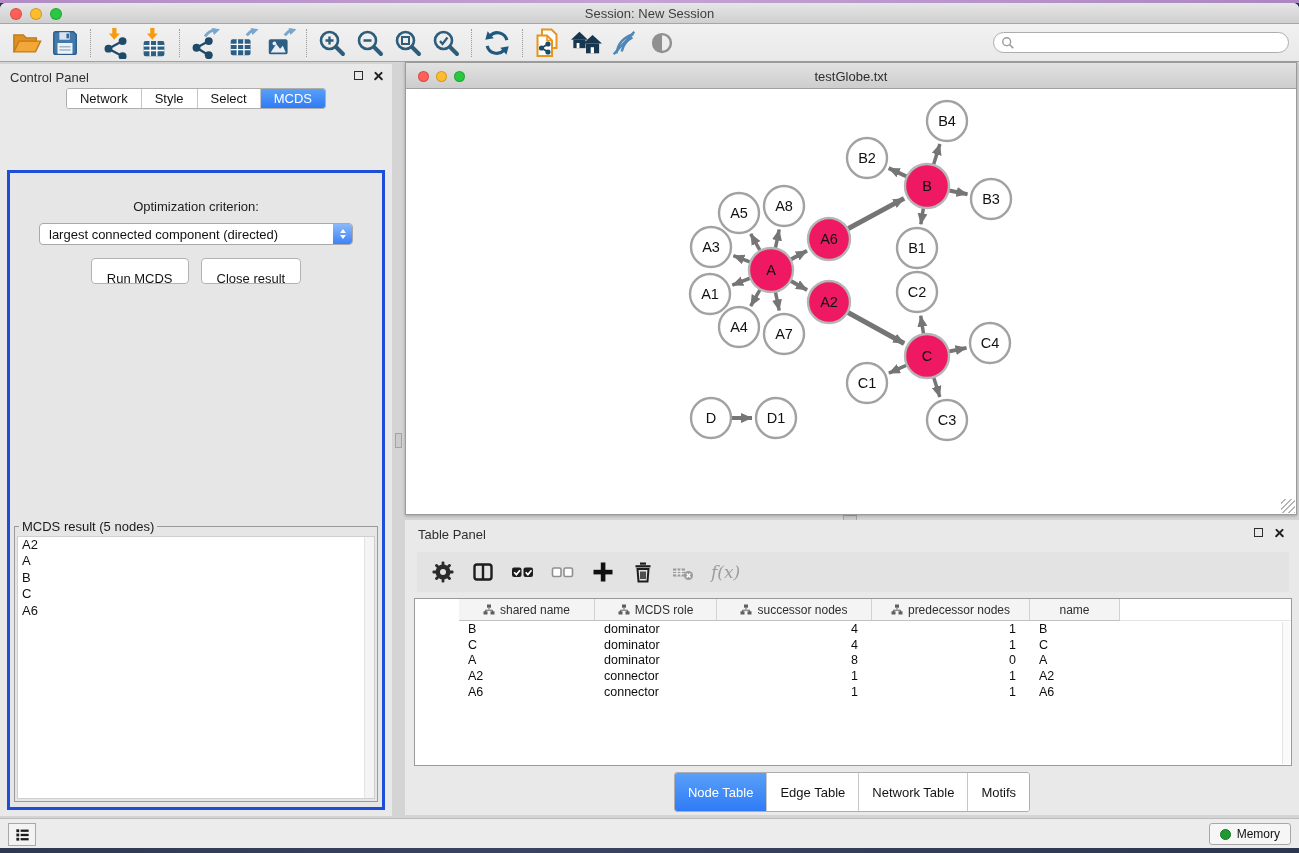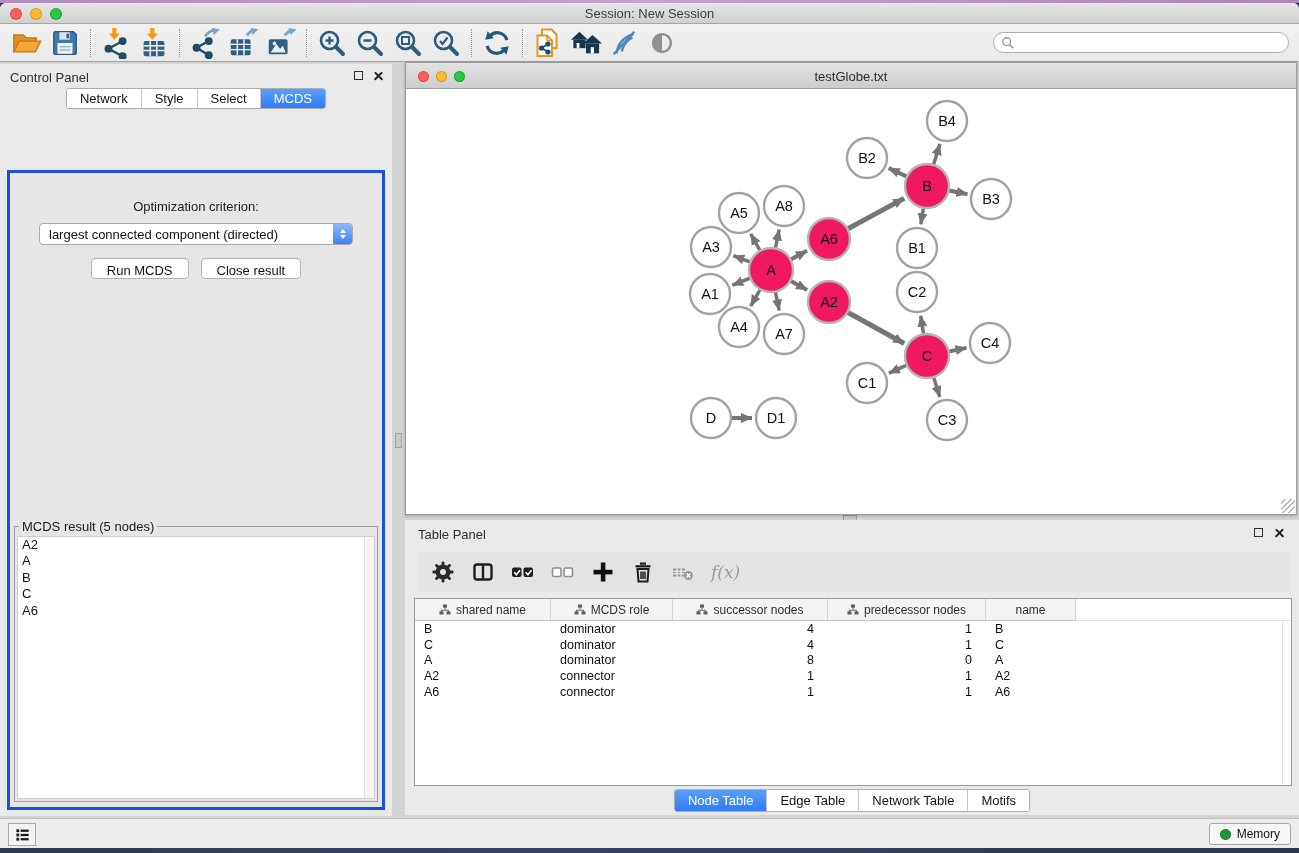--- a/index.html
+++ b/index.html
@@ -43,21 +43,21 @@
   .cp-tabs-row { position:relative; text-align:center; z-index:2; }
 
   .cp-inner { position:absolute; left:7px; right:7px; top:106px; bottom:6px; border:3px solid #1d4ed8; background:#e6e6e6; }
   .opt-label { margin-top:26px; text-align:center; font-size:13px; color:#1c1c1c; }
   .dropdown { position:relative; margin:9px auto 0; width:314px; height:22px; background:#fff; border:1px solid #a9a9a9; border-radius:4px; display:flex; align-items:center; }
   .dropdown .dd-text { flex:1; font-size:13px; color:#111; padding-left:9px; white-space:nowrap; overflow:hidden; }
   .stepper { width:19px; align-self:stretch; background:linear-gradient(#8ab9fb,#3e82f7); border-radius:0 3px 3px 0; display:flex; flex-direction:column; align-items:center; justify-content:center; gap:2px; }
   .chev-up { width:0; height:0; border-left:3.5px solid transparent; border-right:3.5px solid transparent; border-bottom:4.5px solid #fff; }
   .chev-dn { width:0; height:0; border-left:3.5px solid transparent; border-right:3.5px solid transparent; border-top:4.5px solid #fff; }
   .cp-buttons { margin-top:13px; display:flex; justify-content:center; gap:12px; }
-  .btn { background:#fff; border:1px solid #b3b3b3; border-radius:4px; height:21px; font-family:inherit; font-size:13px; color:#141414; padding:4px 15px; cursor:default; }
+  .btn { background:#fff; border:1px solid #b3b3b3; border-radius:4px; height:21px; font-family:inherit; font-size:13px; color:#141414; padding:12px 15px; cursor:default; }
 
   .result-box { position:absolute; left:4px; right:4px; top:346px; bottom:5px; border:1px solid #9a9a9a; padding:2px; background:transparent; }
   .result-box legend { font-size:13px; color:#1a1a1a; padding:0 3px; margin-left:2px; }
   .result-list { position:relative; width:100%; height:100%; background:#fff; border:1px solid #cfcfcf; overflow:hidden; }
   .result-item { font-size:13px; color:#111; line-height:16.4px; padding-left:4px; }
   .v-track { position:absolute; right:0; top:0; bottom:0; width:10px; background:#f4f4f4; border-left:1px solid #e3e3e3; }
 
   
   .net-window { position:absolute; left:405px; top:0; right:2px; height:453px; background:#fff; border:1px solid #9b9b9b; box-shadow:0 1px 3px rgba(0,0,0,.25); }
   .net-titlebar { position:relative; height:26px; background:linear-gradient(#e2e2e2,#cdcdcd); border-bottom:1px solid #a0a0a0; }
@@ -70,30 +70,30 @@
   .splitter-h { position:absolute; left:843px; top:453px; width:14px; height:6px; background:#cbcbcb; border:1px solid #a3a3a3; }
 
   
   .table-panel { position:absolute; left:405px; top:458px; right:0; bottom:3px; background:#e9e9e9; }
   .tp-title { position:absolute; left:13px; top:7px; font-size:13px; color:#2f2f2f; }
   .tp-btns { position:absolute; right:14px; top:7px; display:flex; gap:11px; align-items:center; }
   .tp-toolbar { position:absolute; left:12px; right:10px; top:32px; height:40px; background:#e3e3e3; display:flex; align-items:center; gap:16px; padding-left:14px;text-align:right; }
   .tp-ico { display:flex; align-items:center; justify-content:center; width:24px; height:24px; }
   .fx { font-family:"DejaVu Serif",serif; font-style:italic; font-size:17px; color:#9b9b9b; }
 
-  .tbl { position:absolute; left:9px; right:7px; top:78px; height:188px; background:#fff; border:1px solid #9a9a9a; }
+  .tbl { position:absolute; left:9px; right:7px; top:78px; height:168px; background:#fff; border:1px solid #9a9a9a;padding-left:44px; }
   .tbl-head { display:flex; height:22px; }
   .th { display:flex; align-items:center; justify-content:center; gap:5px; font-size:12px; color:#2e2e2e; background:#f4f4f4; border-right:1px solid #d2d2d2; border-bottom:1px solid #c2c2c2; }
   .th-fill { flex:1; border-bottom:1px solid #e4e4e4; }
   .tr { display:flex; height:15.8px; align-items:center; font-size:12.5px; color:#0d0d0d; }
   .td { overflow:hidden; white-space:nowrap; }
   .tbl .v-track2 { position:absolute; right:1px; top:23px; bottom:1px; width:8px; background:#fafafa; border-left:1px solid #e4e4e4; }
 
   .tp-tabs { position:absolute; left:0; right:0; bottom:3px; text-align:center; }
-  .tp-tabs .seg { height:23px; }
+  .tp-tabs .seg { height:40px; }
   .tp-tabs .seg-btn { line-height:21px; }
 
   
   .statusbar { position:absolute; left:0; right:0; bottom:0; height:30px; background:#ececec; border-top:1px solid #bdbdbd; }
   .sb-left-btn { position:absolute; left:8px; top:4px; width:28px; height:23px; background:#f3f3f3; border:1px solid #a8a8a8; display:flex; align-items:center; justify-content:center; }
   .memory-btn { position:absolute; right:8px; top:4px; height:22px; background:#f6f6f6; border:1px solid #a8a8a8; border-radius:3px; display:flex; align-items:center; gap:6px; padding:0 10px; font-size:12px; color:#111; }
   .mem-dot { width:11px; height:11px; border-radius:50%; background:#1f9932; border:1px solid #157427; }
 </style>
 </head>
 <body>

